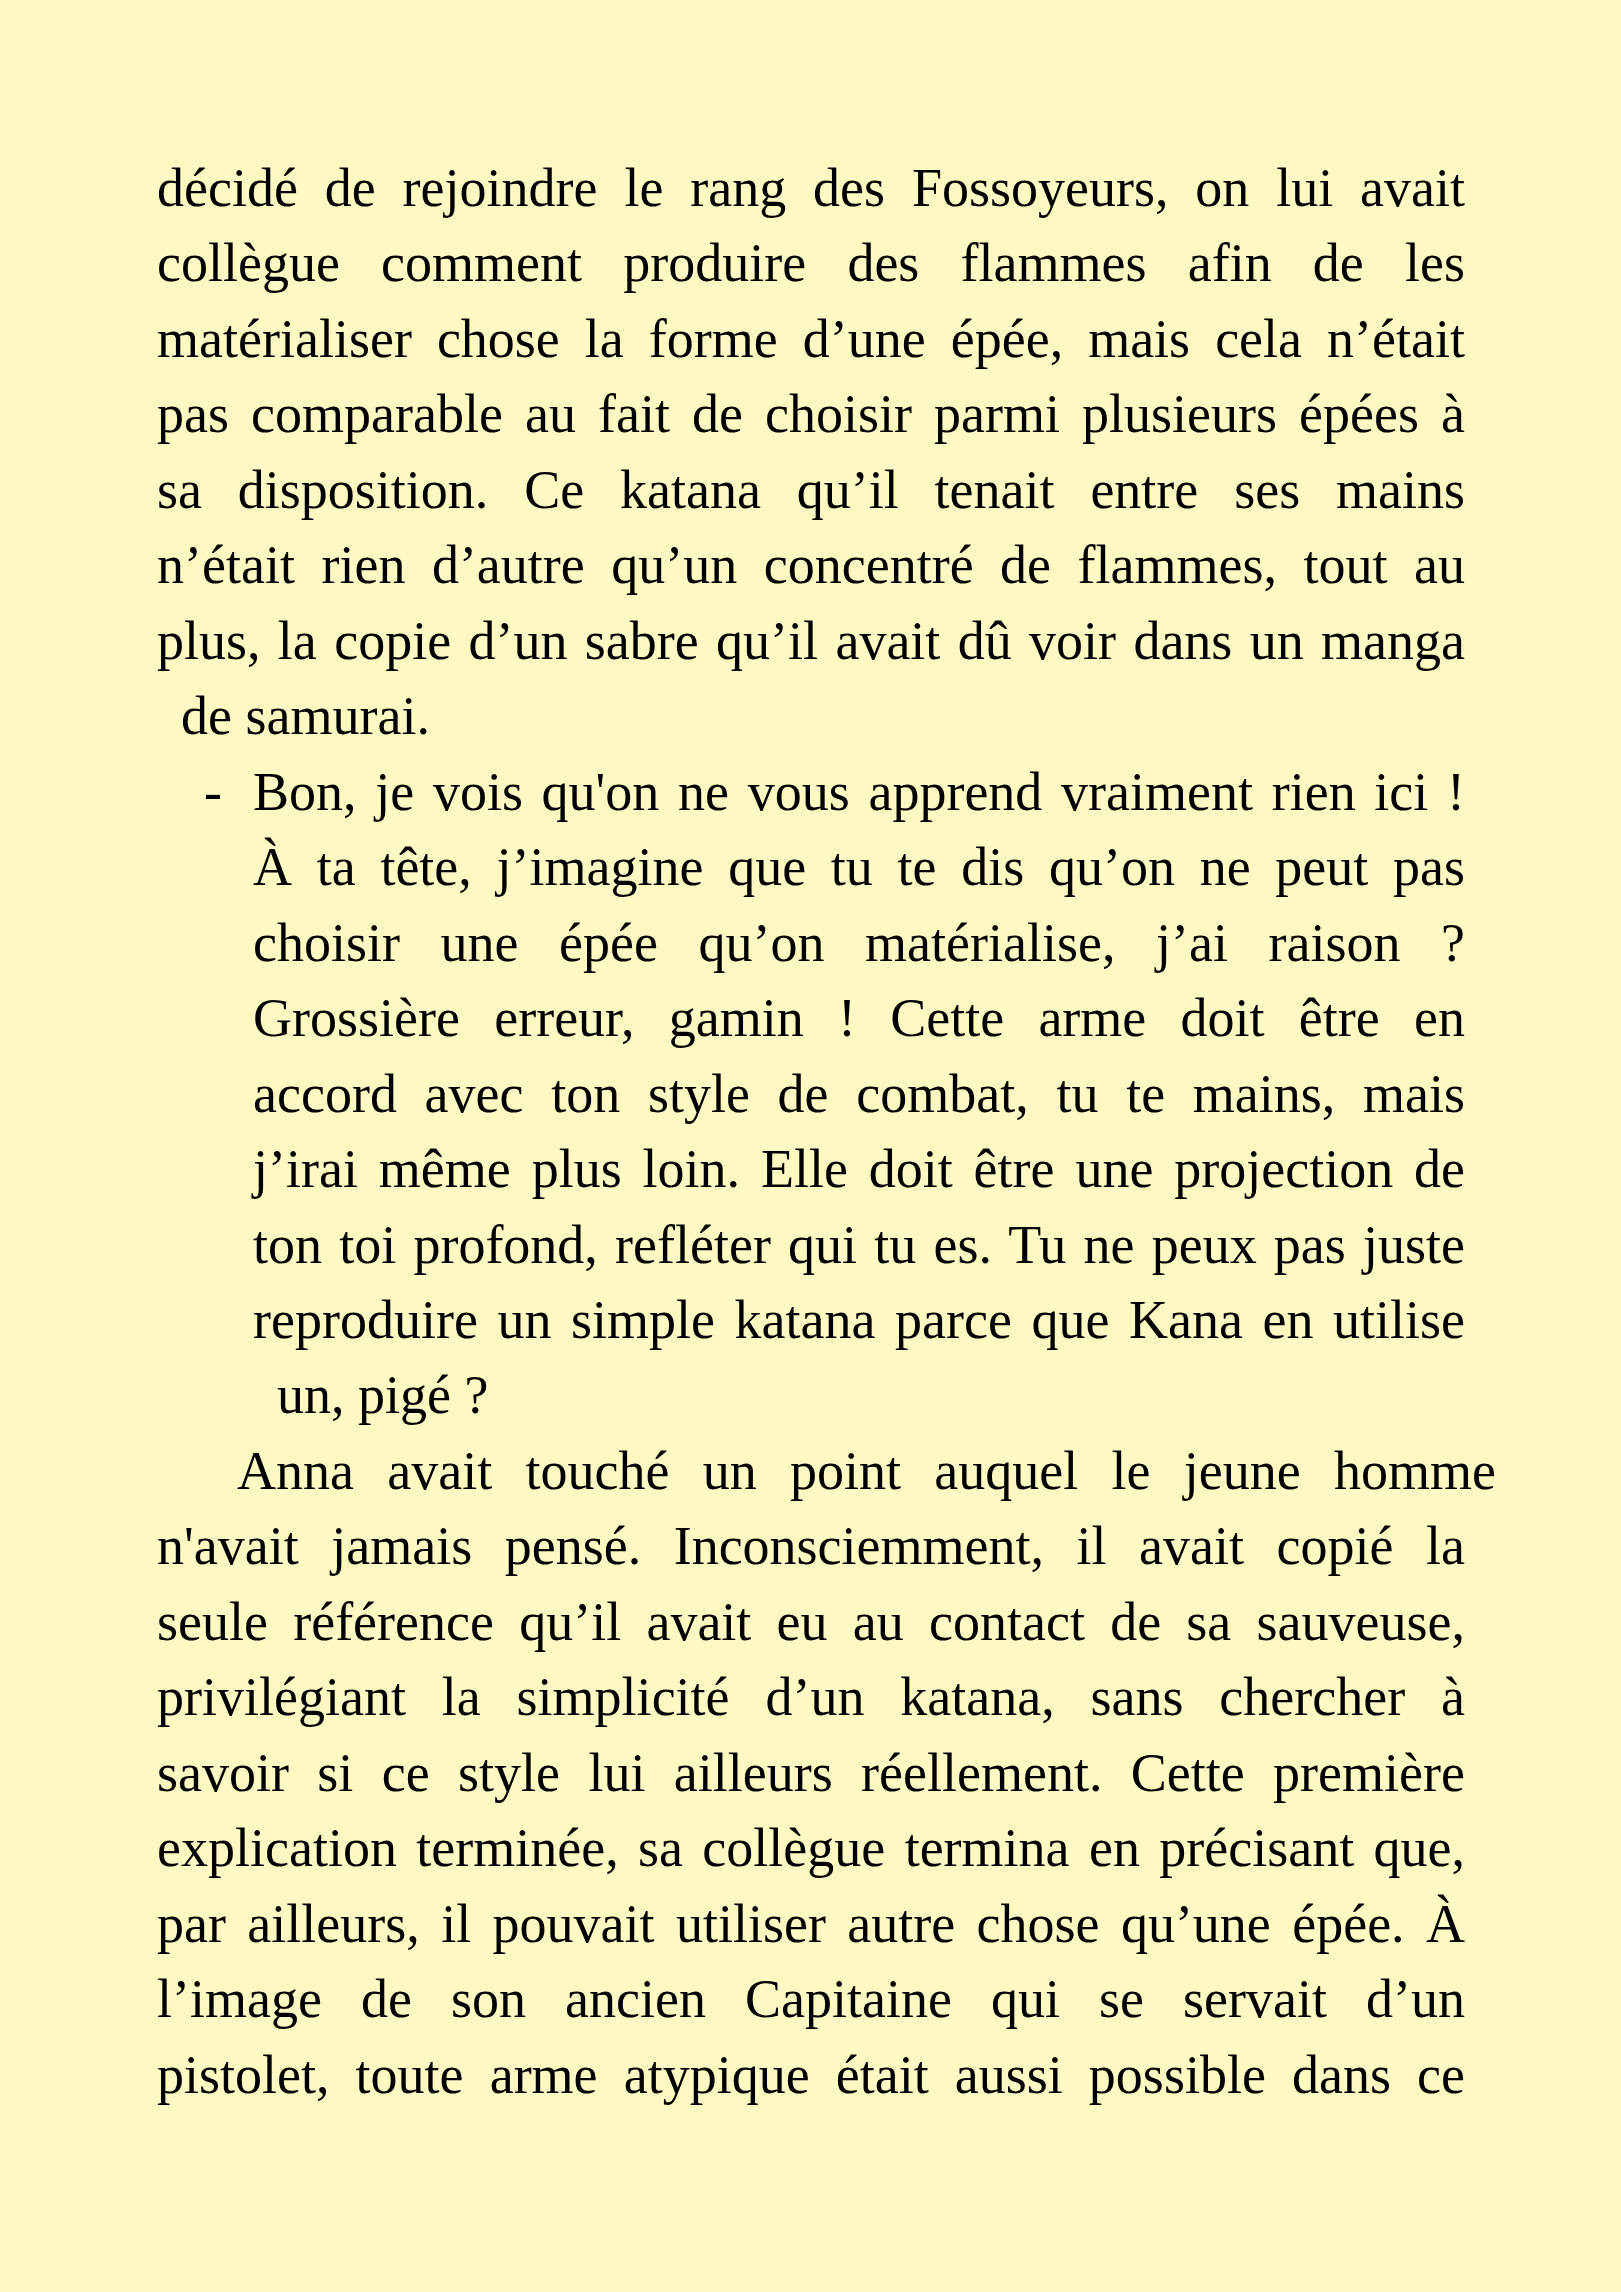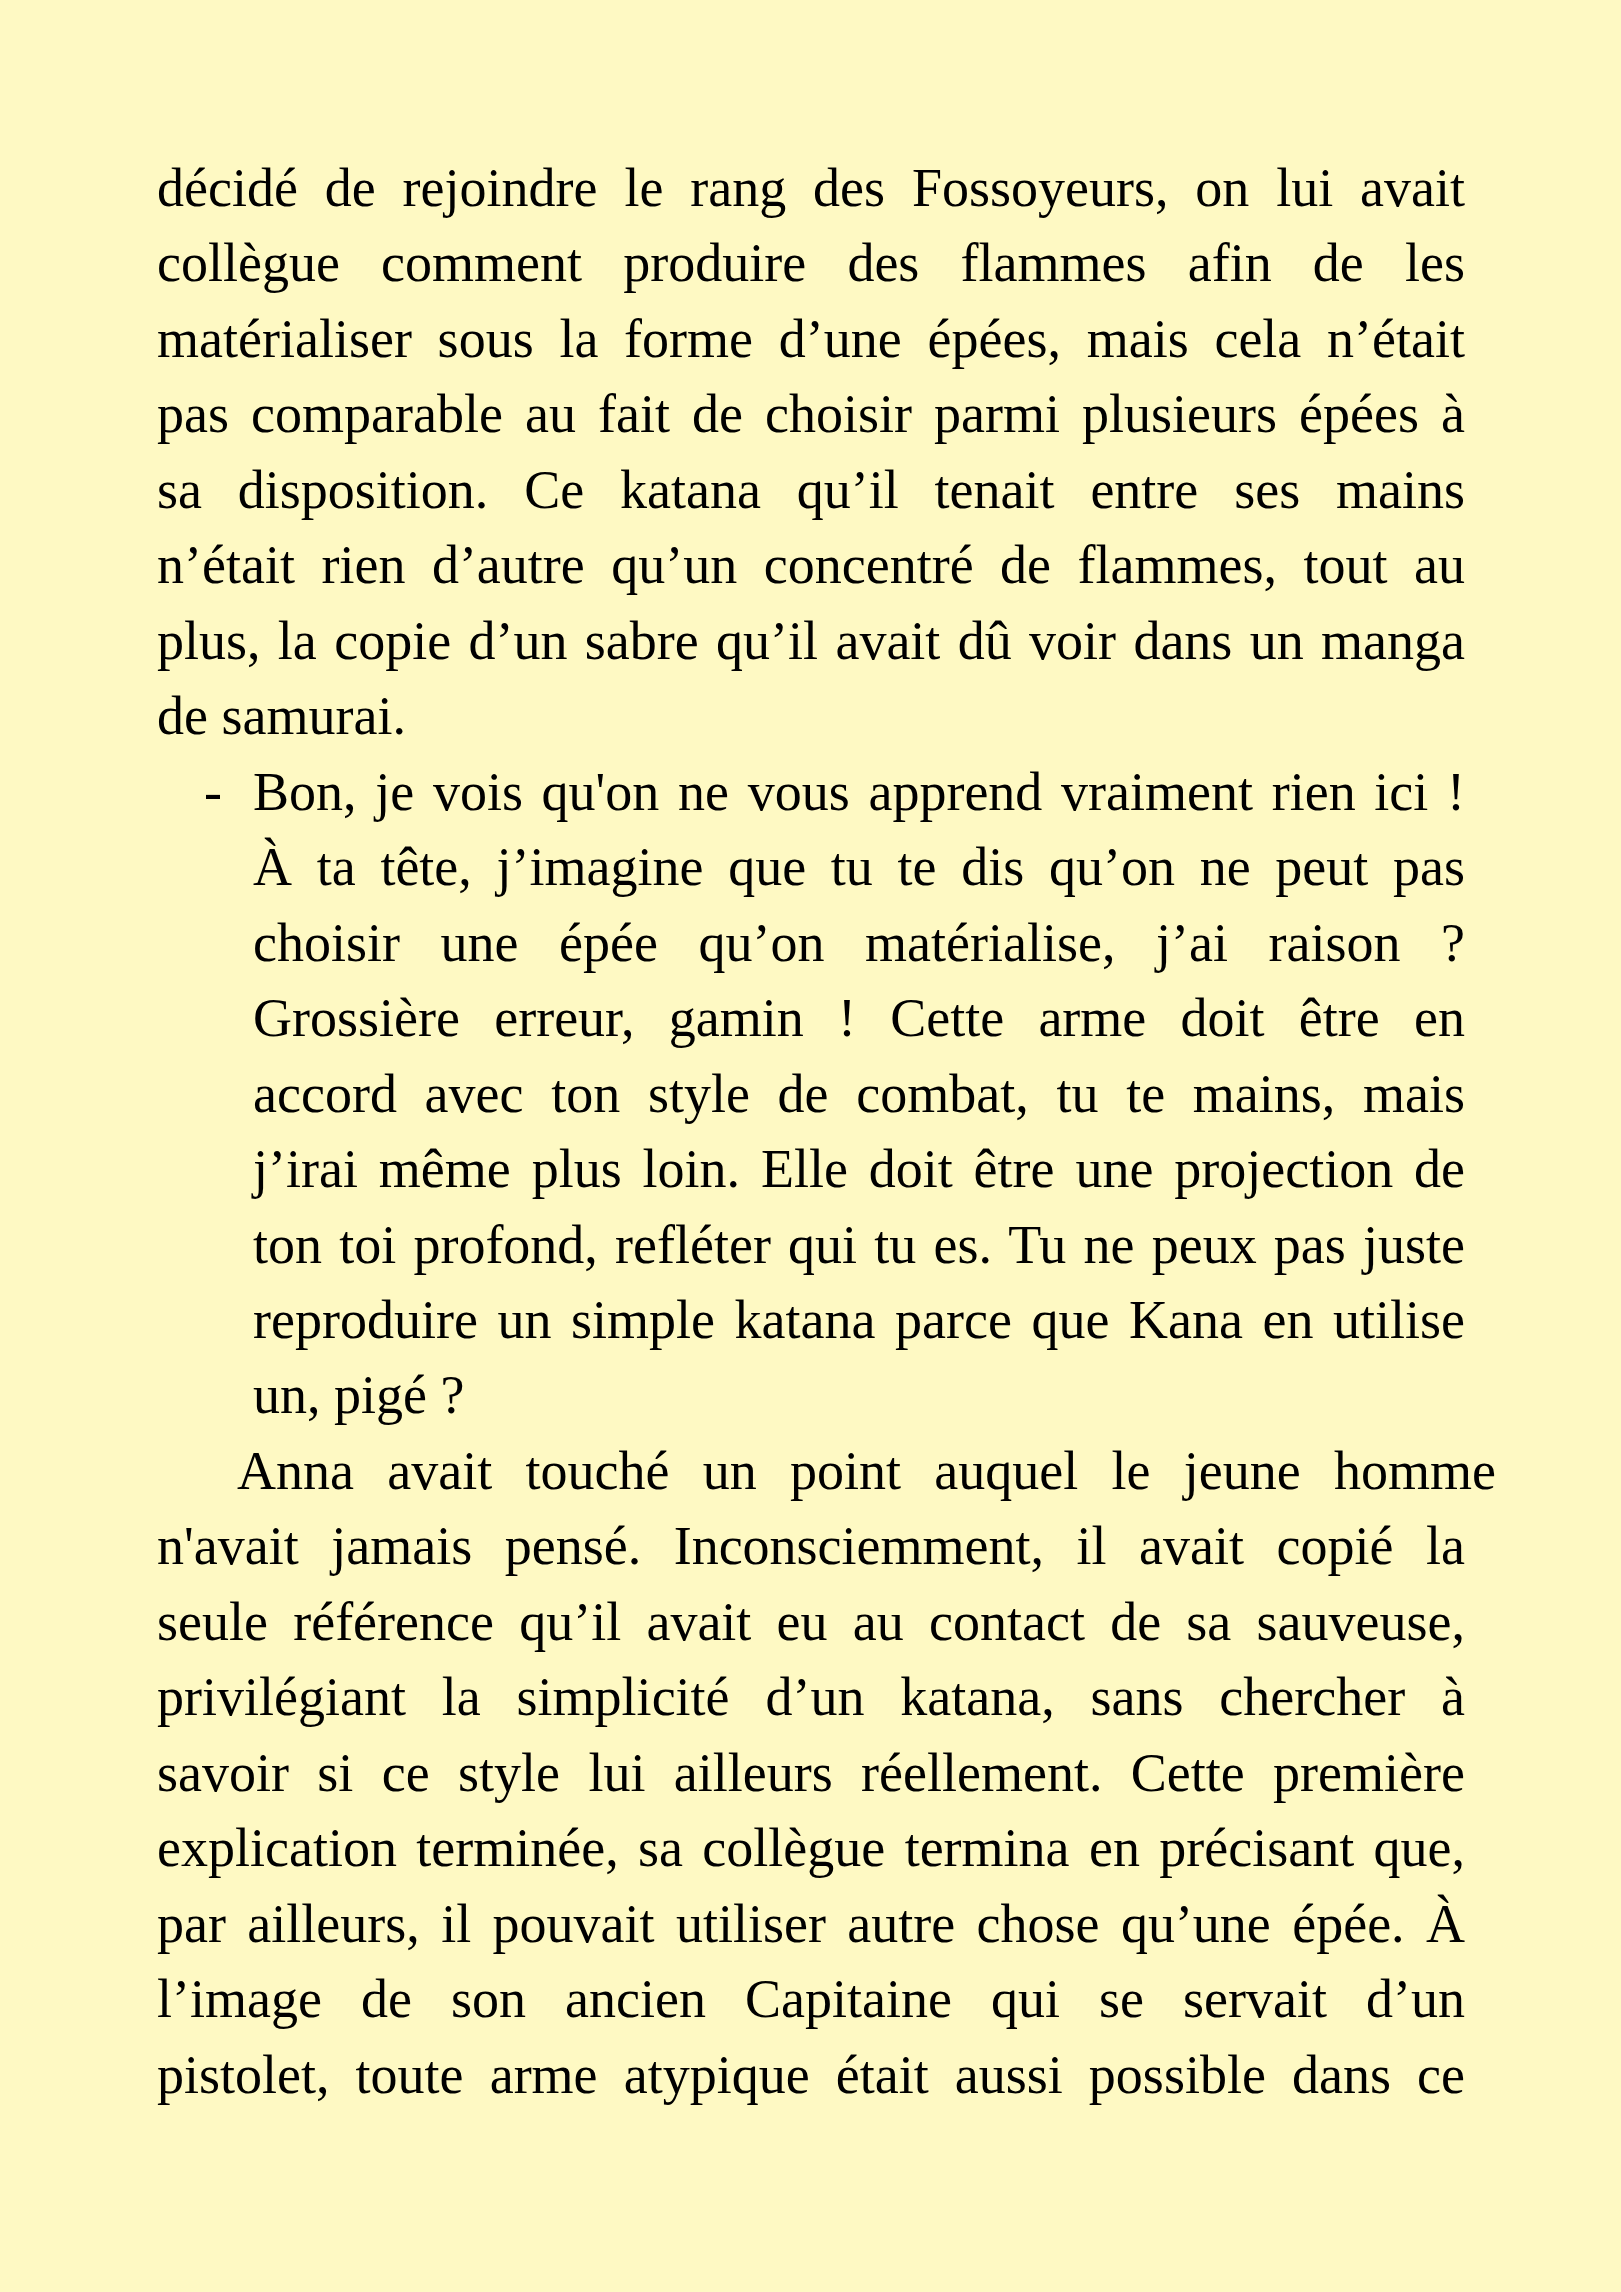--- a/index.html
+++ b/index.html
@@ -29,20 +29,21 @@
       height: 75px;
       font-size: 54px;
       line-height: 75px;
       white-space: nowrap;
       text-align: justify;
       text-align-last: justify;
     }
     .line.last {
       text-align: left;
       text-align-last: left;
+      margin-left: 24px;
     }
     .body-line {
       left: 157px;
       width: 1308px;
     }
     .indent-line {
       left: 206px;
       width: 1259px;
       margin-left: 31px;
     }
@@ -59,21 +60,21 @@
     }
   </style>
 </head>
 <body>
 
 <div class="page">
 
   <div>
     <div class="line body-line" style="top:151px">décidé de rejoindre le rang des Fossoyeurs, on lui avait</div>
     <div class="line body-line" style="top:226px">collègue comment produire des flammes afin de les</div>
-    <div class="line body-line" style="top:302px">matérialiser sous la forme d’une épées, mais cela n’était</div>
+    <div class="line body-line" style="top:302px">matérialiser chose la forme d’une épée, mais cela n’était</div>
     <div class="line body-line" style="top:377px">pas comparable au fait de choisir parmi plusieurs épées à</div>
     <div class="line body-line" style="top:453px">sa disposition. Ce katana qu’il tenait entre ses mains</div>
     <div class="line body-line" style="top:528px">n’était rien d’autre qu’un concentré de flammes, tout au</div>
     <div class="line body-line" style="top:604px">plus, la copie d’un sabre qu’il avait dû voir dans un manga</div>
     <div class="line body-line last" style="top:679px">de samurai.</div>
   </div>
 
   <div>
     <div class="dash" style="top:755px">-</div>
     <div class="line dialogue-line" style="top:755px">Bon, je vois qu'on ne vous apprend vraiment rien ici !</div>

